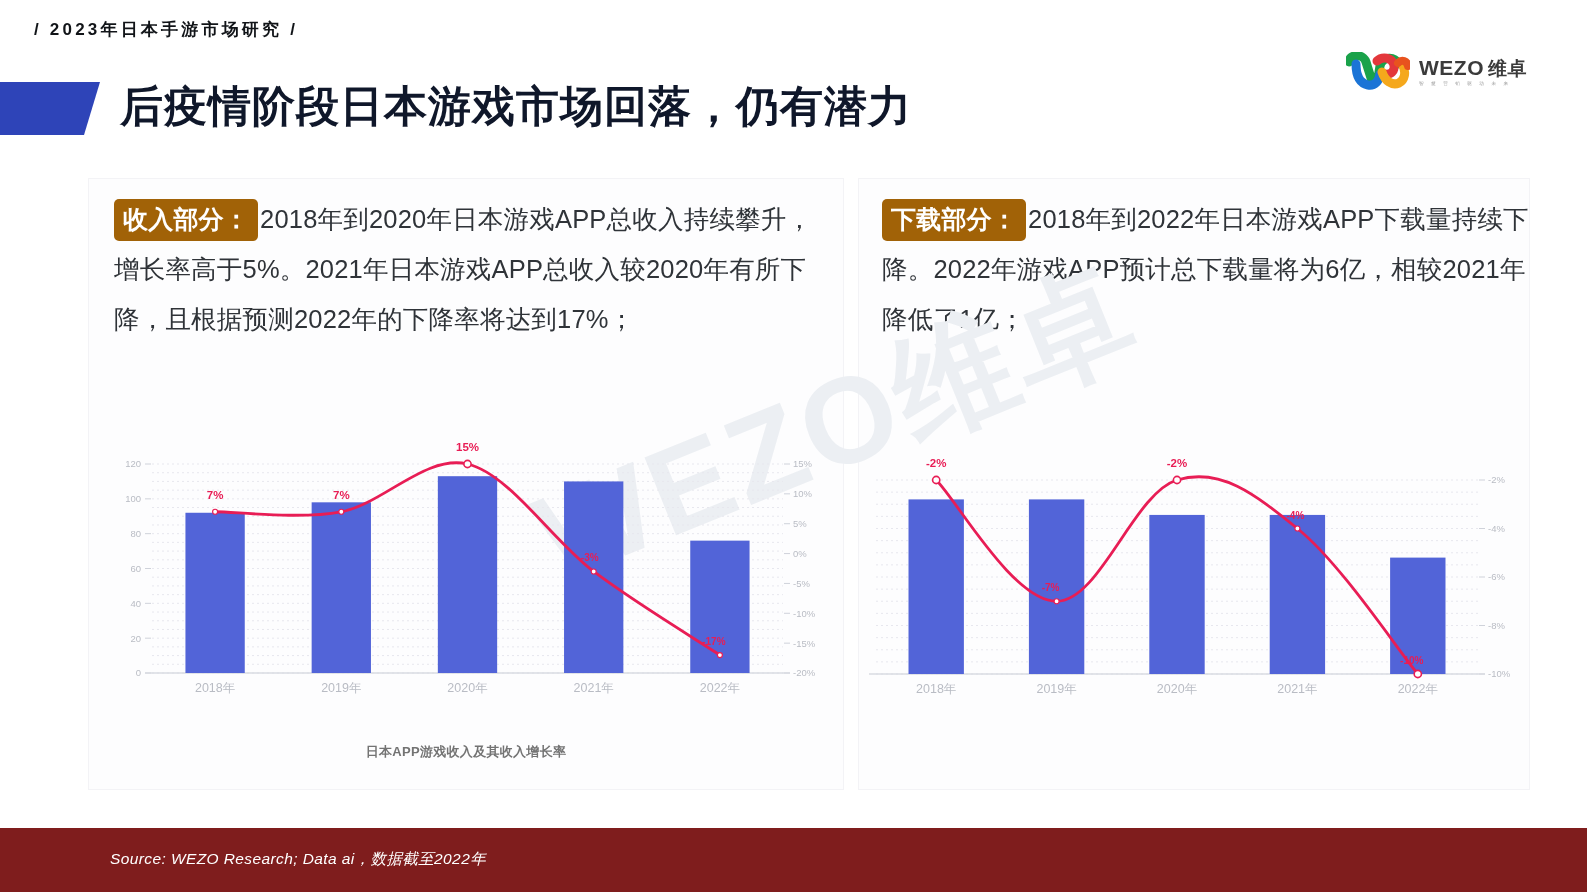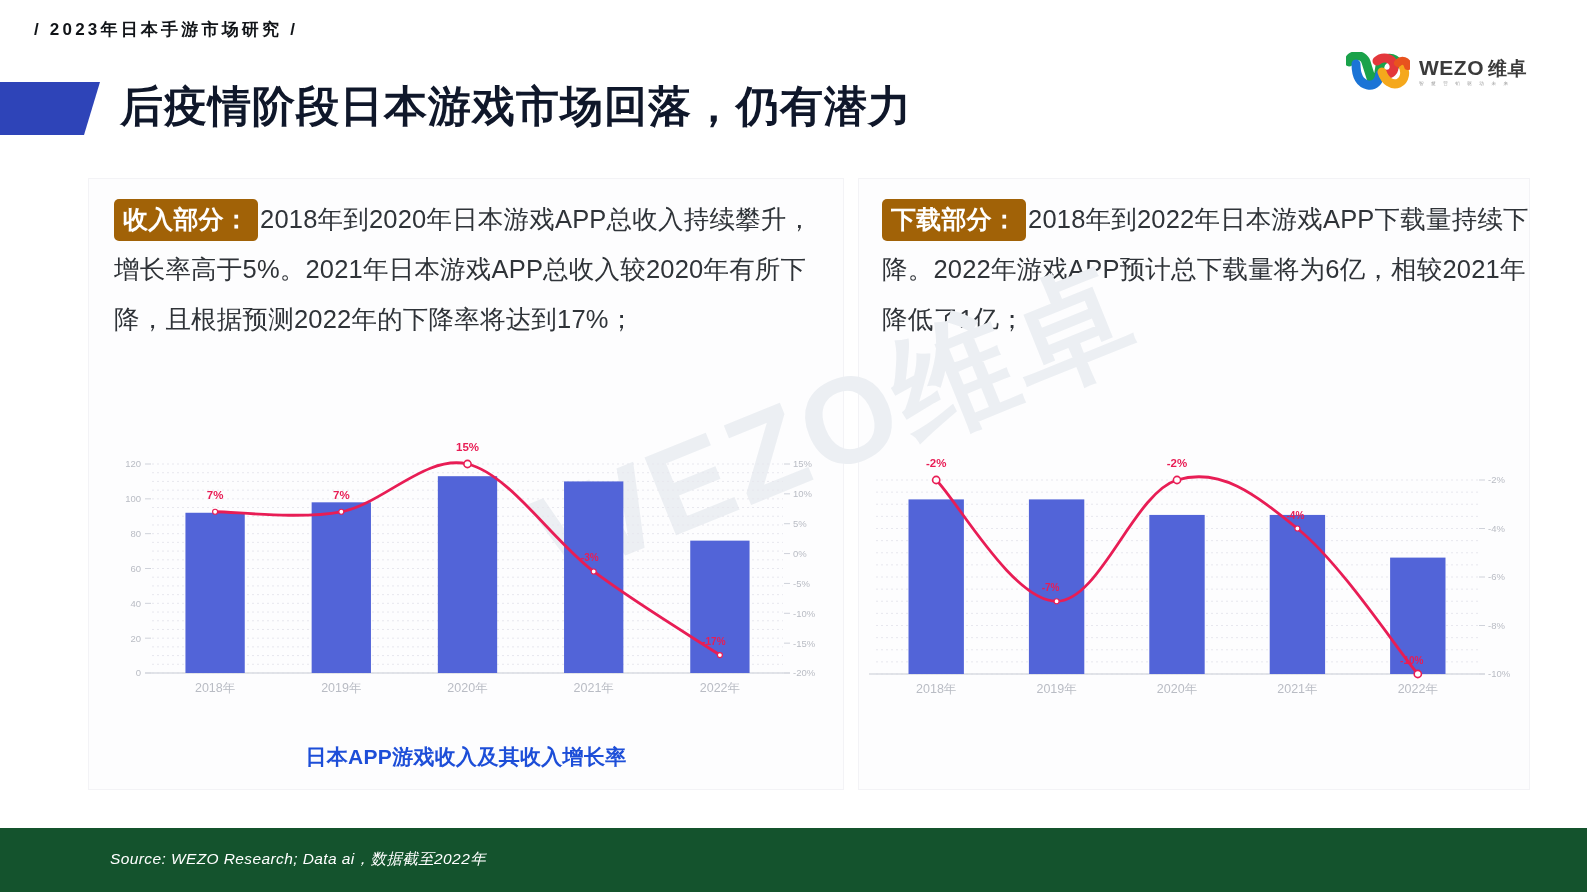--- a/index.html
+++ b/index.html
@@ -71,27 +71,27 @@
   .ax-lbl{font-size:9.5px;fill:#b9bcc4;font-family:"Liberation Sans",sans-serif;}
   .ax-lbl.r{text-anchor:start;}
   .ax-lbl.l{text-anchor:end;}
   .cat-lbl{font-size:12.5px;fill:#b9bcc4;text-anchor:middle;font-family:"Liberation Sans",sans-serif;}
   .dlbl{font-size:11.5px;font-weight:bold;fill:#e81d55;text-anchor:middle;font-family:"Liberation Sans",sans-serif;}
   .dlbl-s{font-size:10px;font-weight:bold;fill:#e81d55;text-anchor:middle;font-family:"Liberation Sans",sans-serif;}
 
   
   .caption{
     position:absolute;width:100%;text-align:center;
-    font-size:21px;font-weight:bold;color:#1d4ed8;letter-spacing:.3px;
+    font-size:13px;font-weight:bold;color:#737373;letter-spacing:.3px;
   }
   .cap-left{left:0;top:565px;}
   .cap-right{left:0;top:562px;}
 
   
-  .footer{position:absolute;left:0;bottom:0;width:1587px;height:64px;background:#14532d;}
+  .footer{position:absolute;left:0;bottom:0;width:1587px;height:64px;background:#7f1d1d;}
   .footer-text{
     position:absolute;left:110px;top:21px;
     font-size:15.5px;font-style:italic;color:#ffffff;letter-spacing:.4px;white-space:nowrap;
   }
 </style>
 </head>
 <body>
 
 <div class="page">
 

